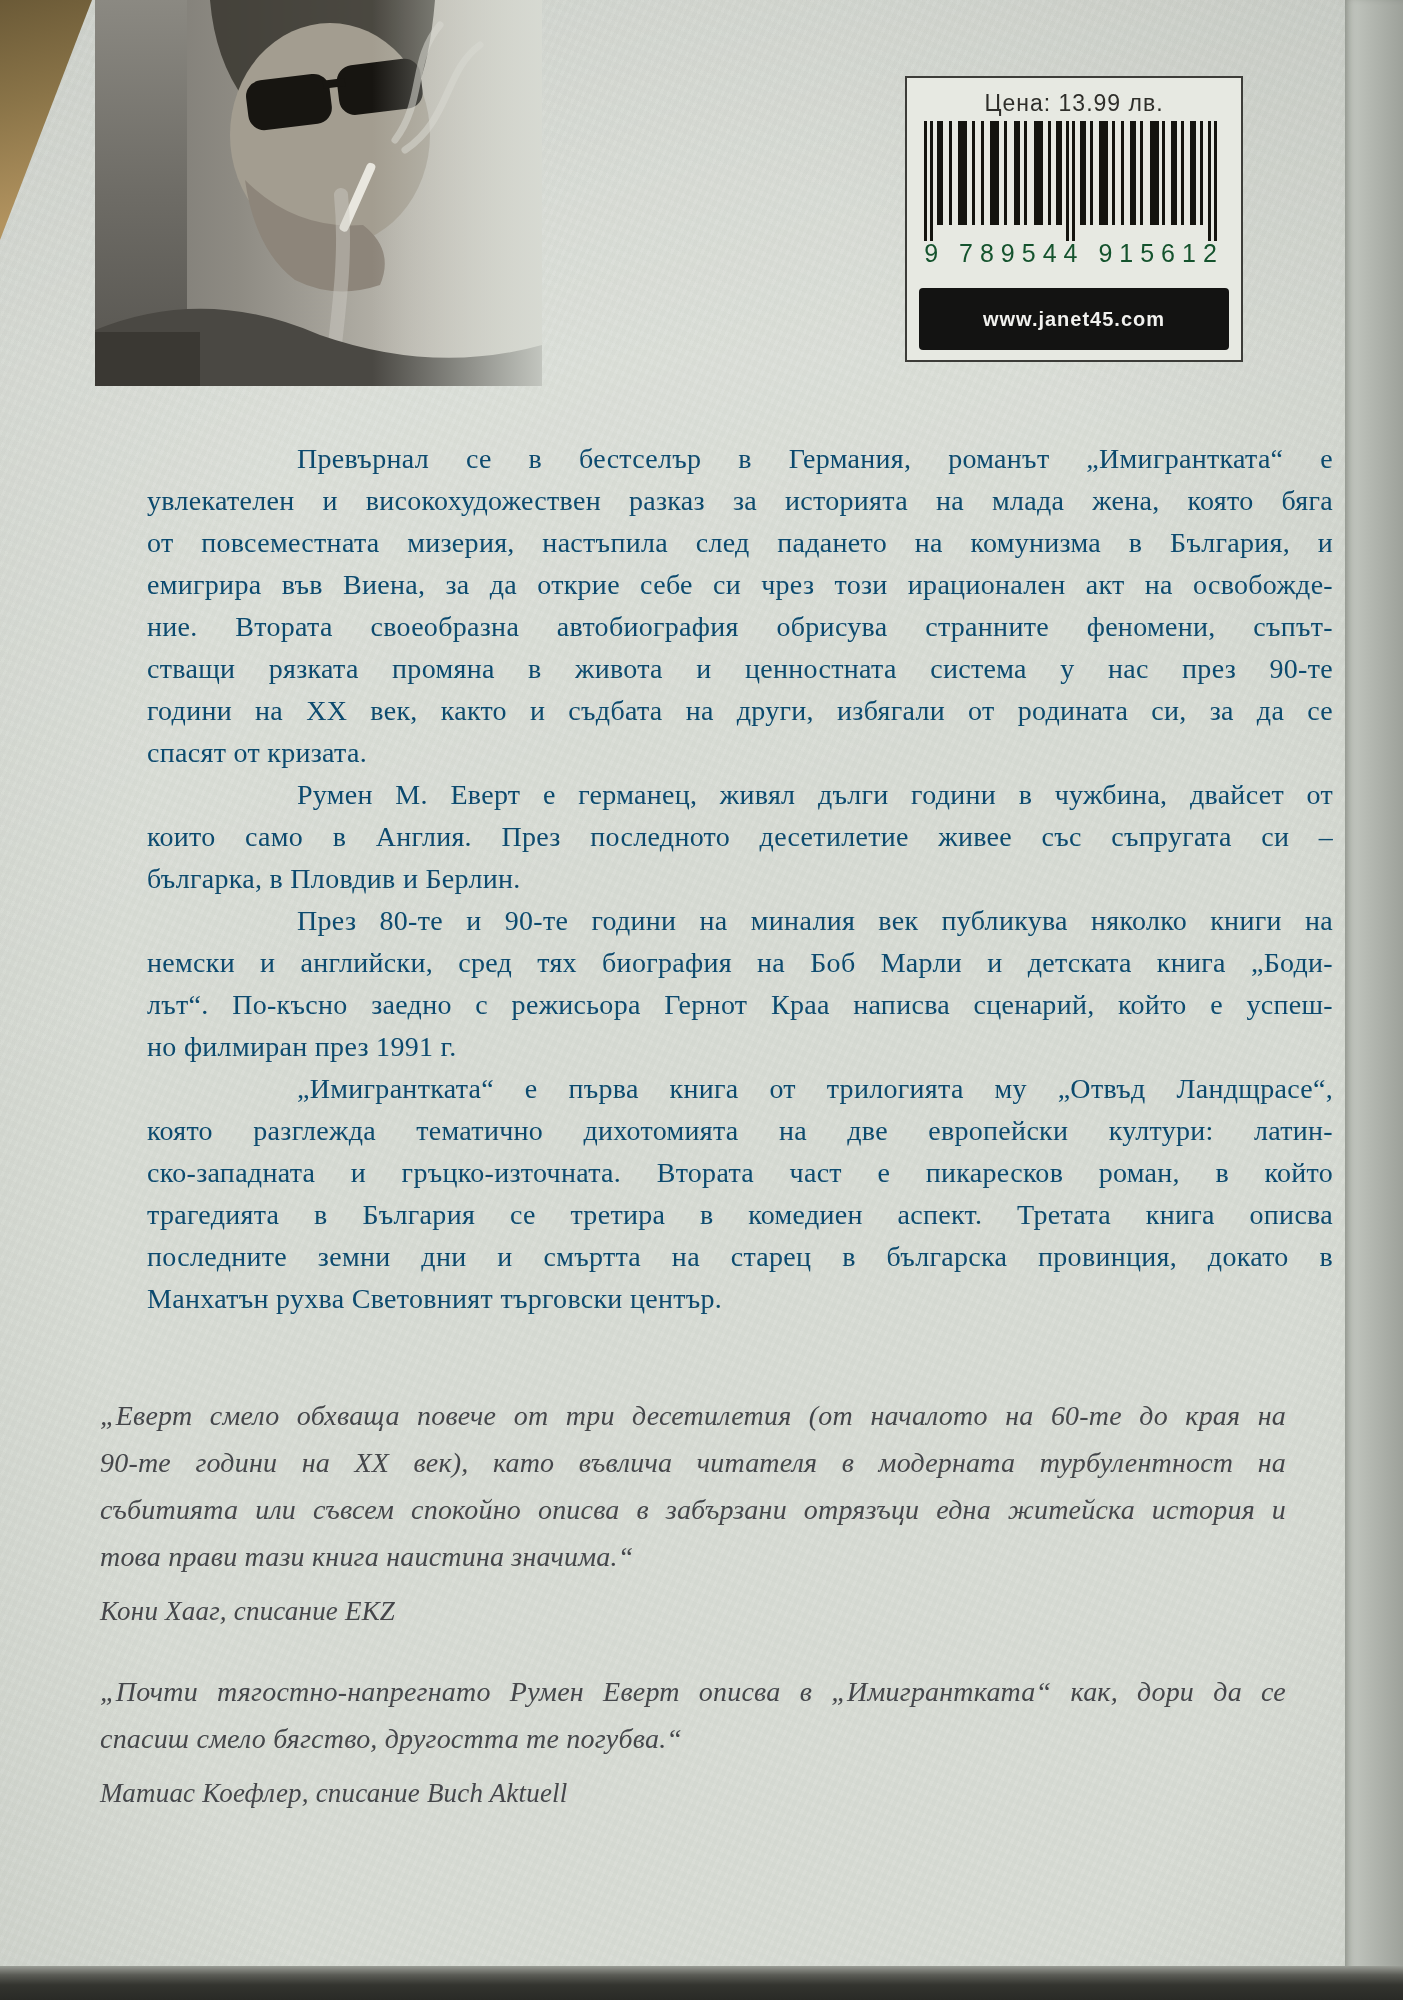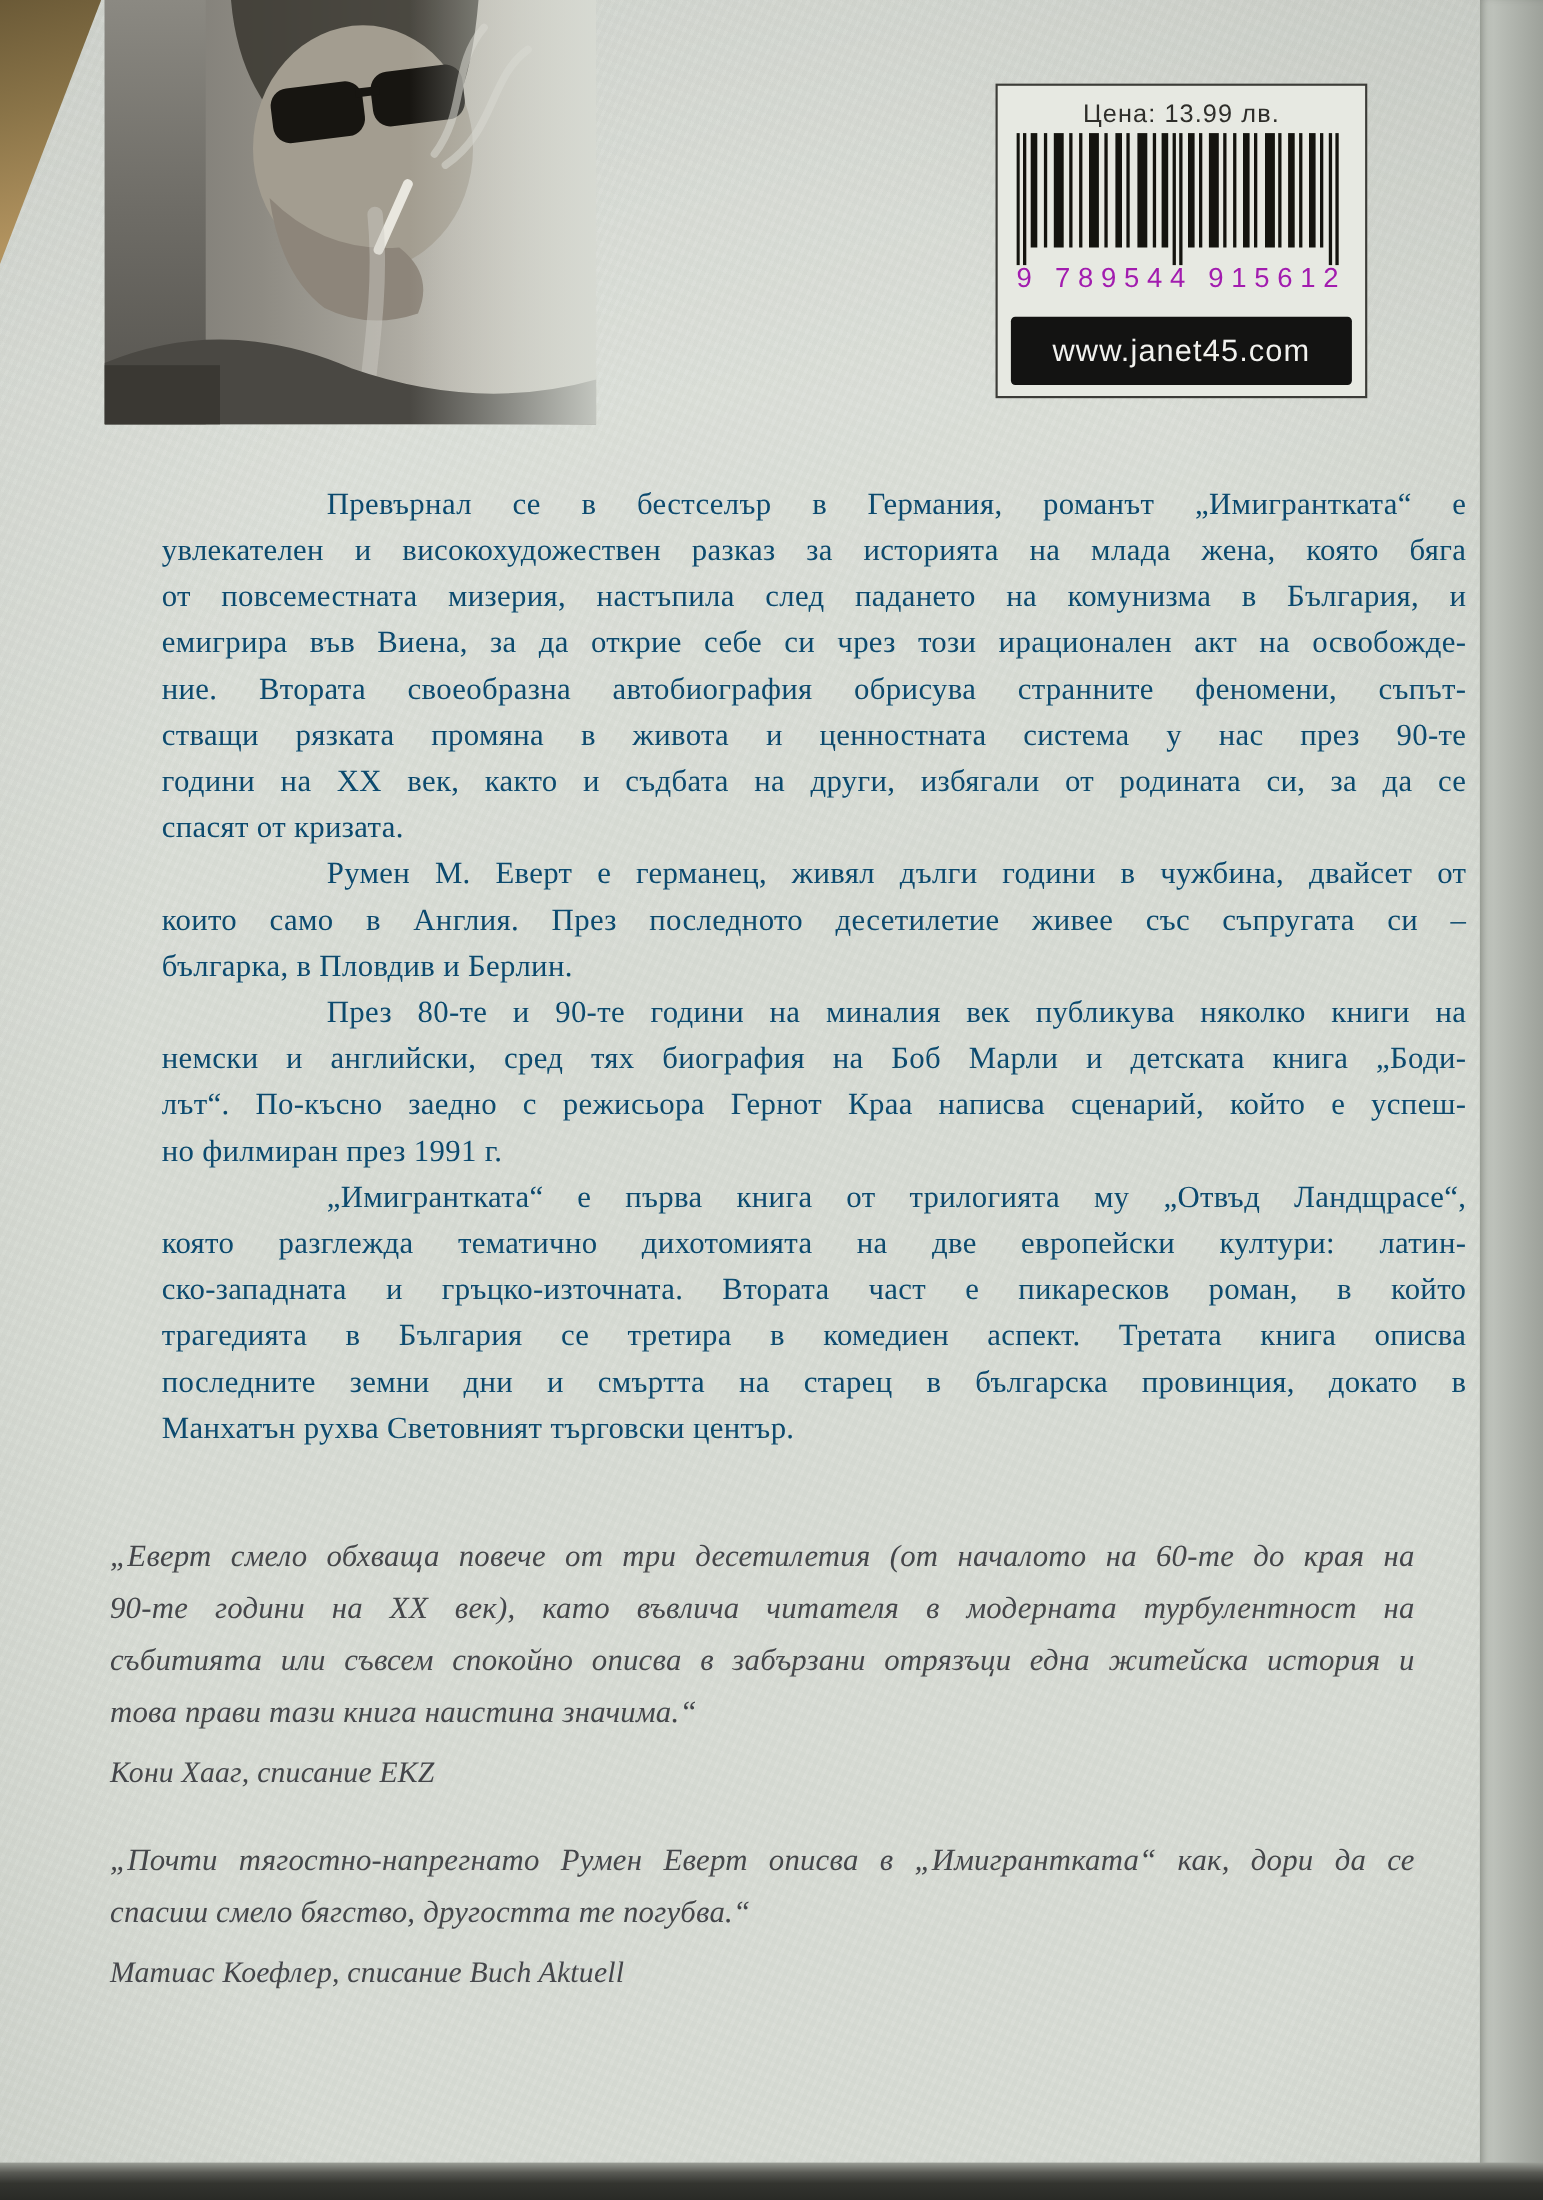--- a/index.html
+++ b/index.html
@@ -33,31 +33,31 @@
     position:absolute; left:905px; top:76px; width:338px; height:286px;
     border:2px solid #3c3c38; background:#e7e9e2; box-sizing:border-box;
   }
   .price-label {
     margin-top:12px; text-align:center;
     font-family:"Liberation Sans", sans-serif; font-size:23px; color:#2e2e2a; letter-spacing:1px;
   }
   .barcode { display:block; margin:4px auto 0; }
   .barcode-digits {
     margin-top:-4px; text-align:center;
-    font-family:"Liberation Sans", sans-serif; font-size:25px; color:#a21caf; letter-spacing:7px;
+    font-family:"Liberation Sans", sans-serif; font-size:25px; color:#14532d; letter-spacing:7px;
     white-space:nowrap;
   }
   .www-strip {
     position:absolute; left:12px; right:12px; bottom:10px; height:62px;
     background:#131312; border-radius:4px;
     display:flex; align-items:center; justify-content:center;
   }
   .www-text {
-    color:#f1f1ee; font-family:"Liberation Sans", sans-serif; font-weight:normal;
-    font-size:28px; letter-spacing:1px;
+    color:#f1f1ee; font-family:"Liberation Sans", sans-serif; font-weight:bold;
+    font-size:20px; letter-spacing:1px;
   }
 
   .body-text {
     position:absolute; left:100px; top:438px; width:1186px;
     font-size:28px; line-height:42px; color:#0c4a6e; letter-spacing:.3px;margin-left:47px;
   }
   .ln { text-align:justify; text-align-last:justify; }
   .ln.first { text-indent:150px; }
   .ln.last  { text-align-last:left; }
 

